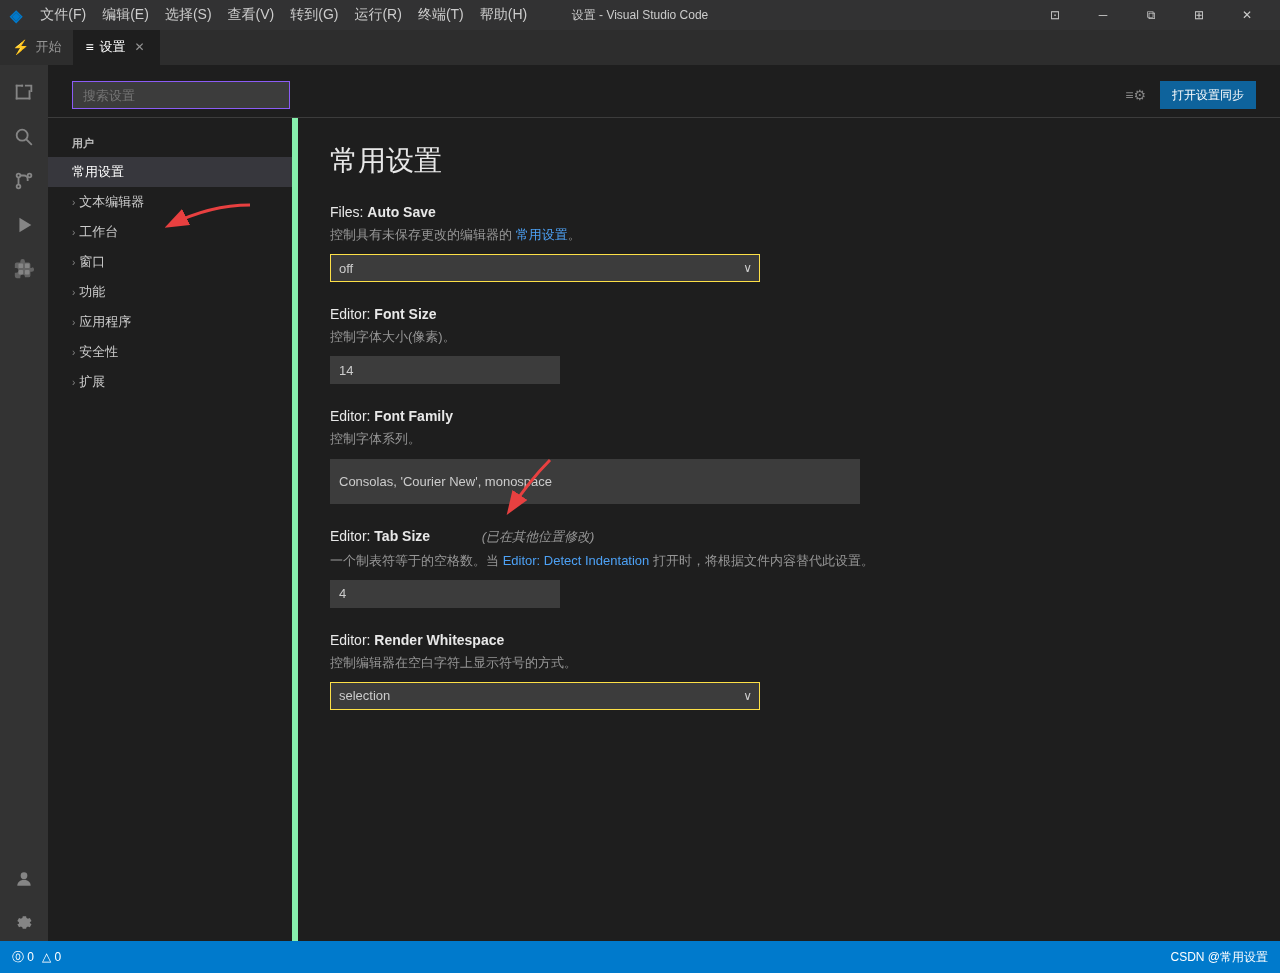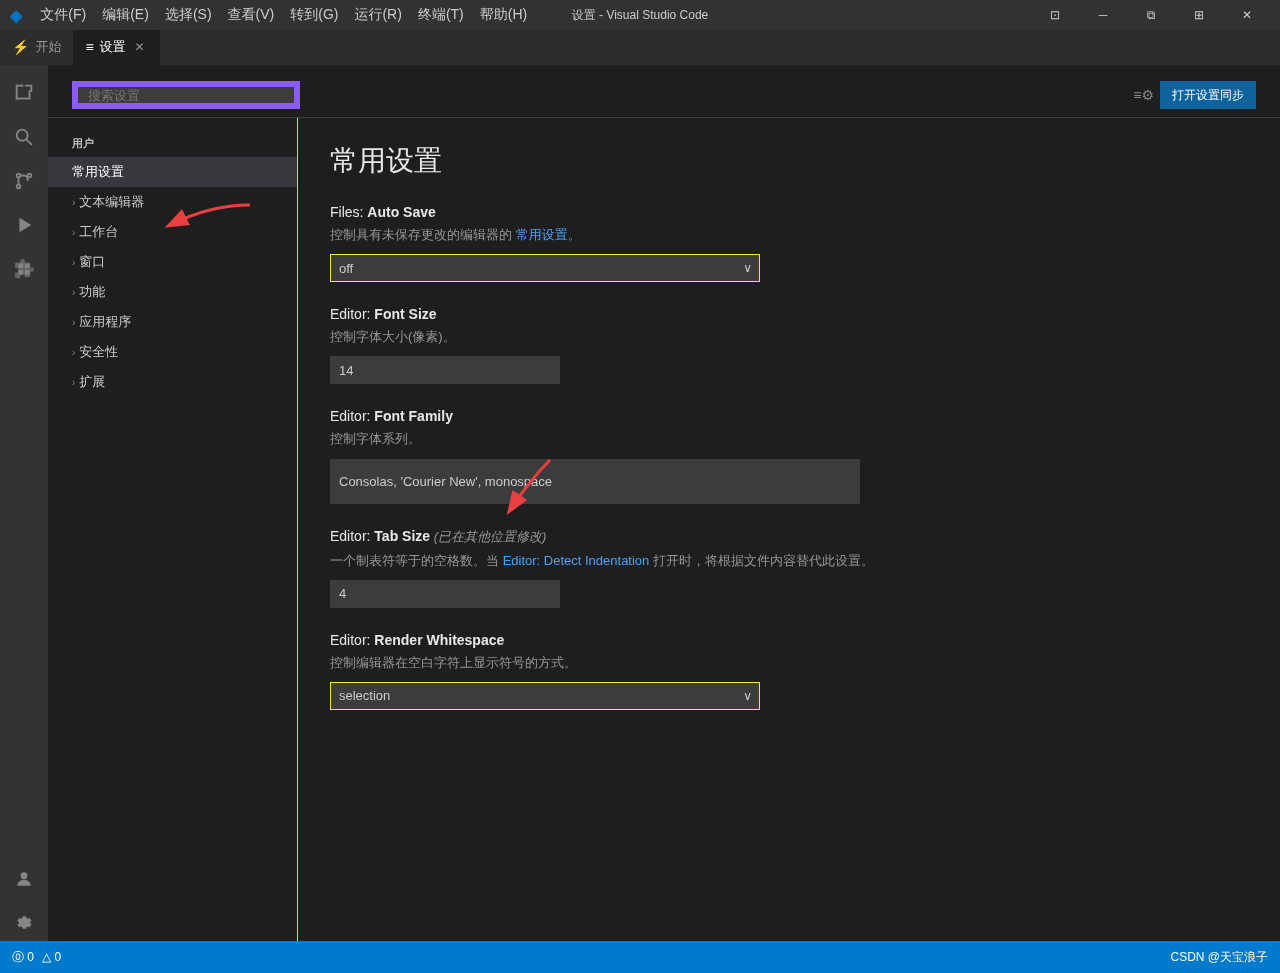--- a/index.html
+++ b/index.html
@@ -162,21 +162,21 @@
       padding: 16px 24px 8px 24px;
       display: flex;
       align-items: center;
       justify-content: space-between;
       border-bottom: 1px solid #3c3c3c;
     }
     .search-box {
       flex: 1;
       height: 28px;
       background: #3c3c3c;
-      border: 6px solid #8b5cf6;
+      border: 1px solid #8b5cf6;
       color: #cccccc;
       padding: 0 30px 0 10px;
       font-size: 13px;
       outline: none;
     }
     .search-area {
       flex: 1;
       position: relative;
     }
     .search-icon-btn {
@@ -185,40 +185,41 @@
       top: 50%;
       transform: translateY(-50%);
       font-size: 14px;
       color: #858585;
       cursor: pointer;
     }
     .header-actions {
       display: flex;
       align-items: center;
       gap: 8px;
+      margin-left: 8px;
     }
     .sync-btn {
       background: #0e639c;
       color: #ffffff;
       border: none;
       padding: 4px 12px;
       font-size: 12px;
       cursor: pointer;
       height: 28px;
     }
 
     
     .settings-body {
       display: flex;
       flex: 1;
     }
     .settings-sidebar {
       width: 250px;
       padding: 12px 0;
-      border-right: 1px solid #86efac;
+      border-right: 6px solid #86efac;
       flex-shrink: 0;
     }
     .settings-nav-item {
       padding: 6px 24px;
       font-size: 13px;
       cursor: pointer;
       display: flex;
       align-items: center;
       gap: 4px;
     }
@@ -534,21 +535,21 @@
             <span>Editor: </span><span style="font-weight:700;">Font Family</span>
           </div>
           <div class="setting-desc">
             <span>控制字体系列。</span>
           </div>
           <input class="setting-input-wide" type="text" value="Consolas, 'Courier New', monospace" style="">
         </div>
 
         <div class="setting-item">
           <div class="setting-label">
-            <span>Editor: </span><span style="font-weight:700;">Tab Size</span><span style="font-style:italic;color:#969696;font-size:13px;"> (已在其他位置修改)</span>
+            <span>Editor: </span><span style="font-weight:700;">Tab Size</span><span style="font-style:italic;color:#969696;font-size:13px;margin-left:48px;"> (已在其他位置修改)</span>
           </div>
           <div class="setting-desc">
             <span>一个制表符等于的空格数。当</span> <a>Editor: Detect Indentation</a><span> 打开时，将根据文件内容替代此设置。</span>
           </div>
           <input class="setting-input" type="text" value="4" style="">
         </div>
 
         <div class="setting-item">
           <div class="setting-label">
             <span>Editor: </span><span style="font-weight:700;">Render Whitespace</span>
@@ -572,21 +573,21 @@
     </div>
   </div>
 </div>
 
 <div class="status-bar">
   <div class="status-left">
     <span>⓪ 0</span>
     <span>△ 0</span>
   </div>
   <div class="status-right">
-    <span>CSDN @天宝浪子</span>
+    <span>CSDN @常用设置</span>
   </div>
 </div>
 
 <svg class="red-arrow" style="position:fixed;left:130px;top:195px;width:140px;height:50px;pointer-events:none;" viewBox="0 0 140 50">
   <defs>
     <marker id="arrowhead1" markerWidth="8" markerHeight="8" refX="6" refY="3" orient="auto">
       <polygon points="0 0, 8 3, 0 6" fill="#e84040"></polygon>
     </marker>
   </defs>
   <path d="M120,10 Q80,10 40,30" stroke="#e84040" stroke-width="3" fill="none" marker-end="url(#arrowhead1)"></path>

